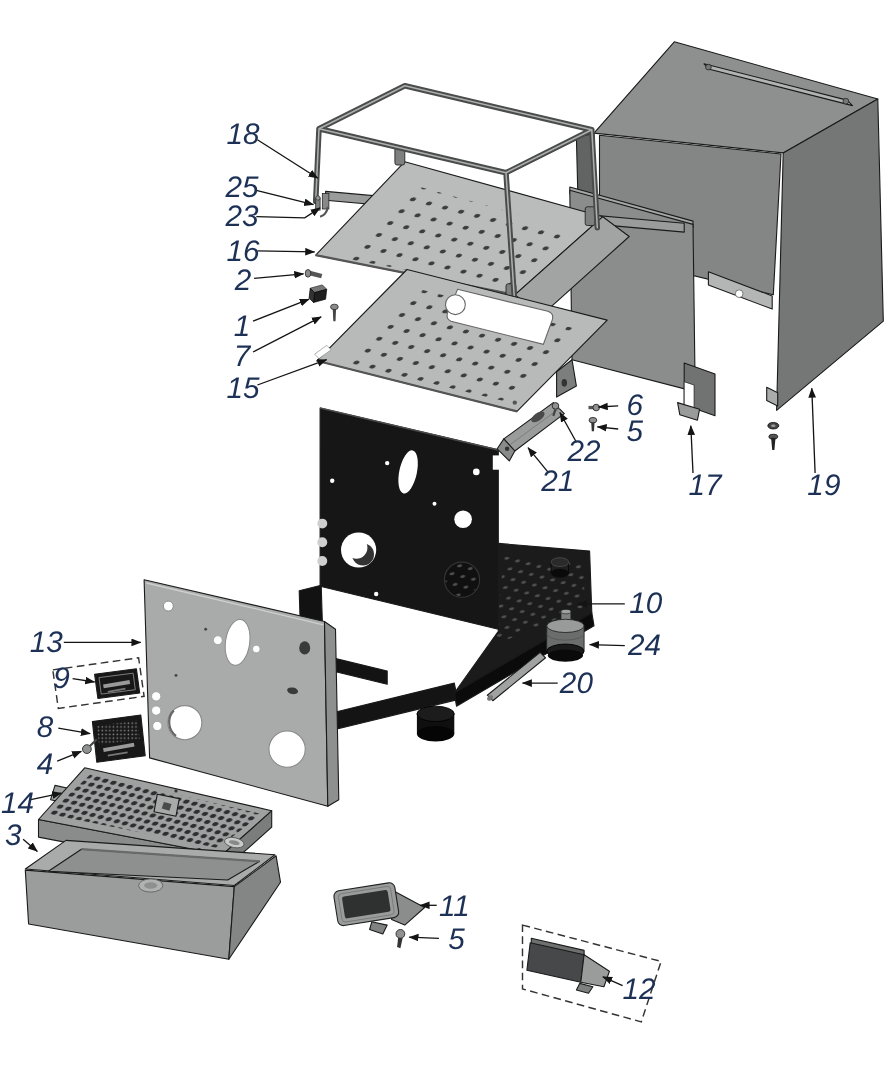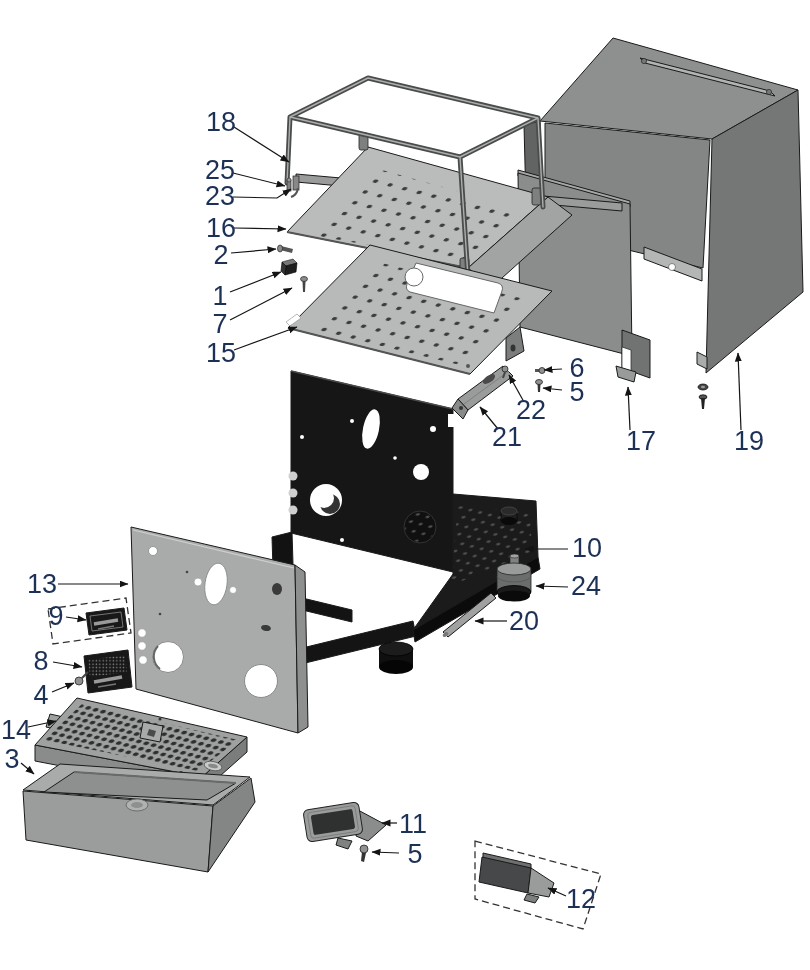--- a/index.html
+++ b/index.html
@@ -1,17 +1,17 @@
 <!DOCTYPE html>
 <html><head>
 <meta charset="utf-8">
 <style>
   html,body{margin:0;padding:0;background:#ffffff;}
   body{width:810px;height:970px;font-family:"Liberation Sans",sans-serif;}
-  #stage{width:810px;height:970px;position:relative;}
+  #stage{width:810px;height:970px;position:relative;font-style:italic;}
   svg{display:block;}
   .edge{stroke:#1a1a1a;stroke-width:1;stroke-linejoin:round;}
   .callout-text{font-family:"Liberation Sans","DejaVu Sans",sans-serif;}
 </style>
 </head>
 <body>
 
 <div id="stage">
 <svg width="810" height="970" viewBox="0 0 810 970">
   <defs>

